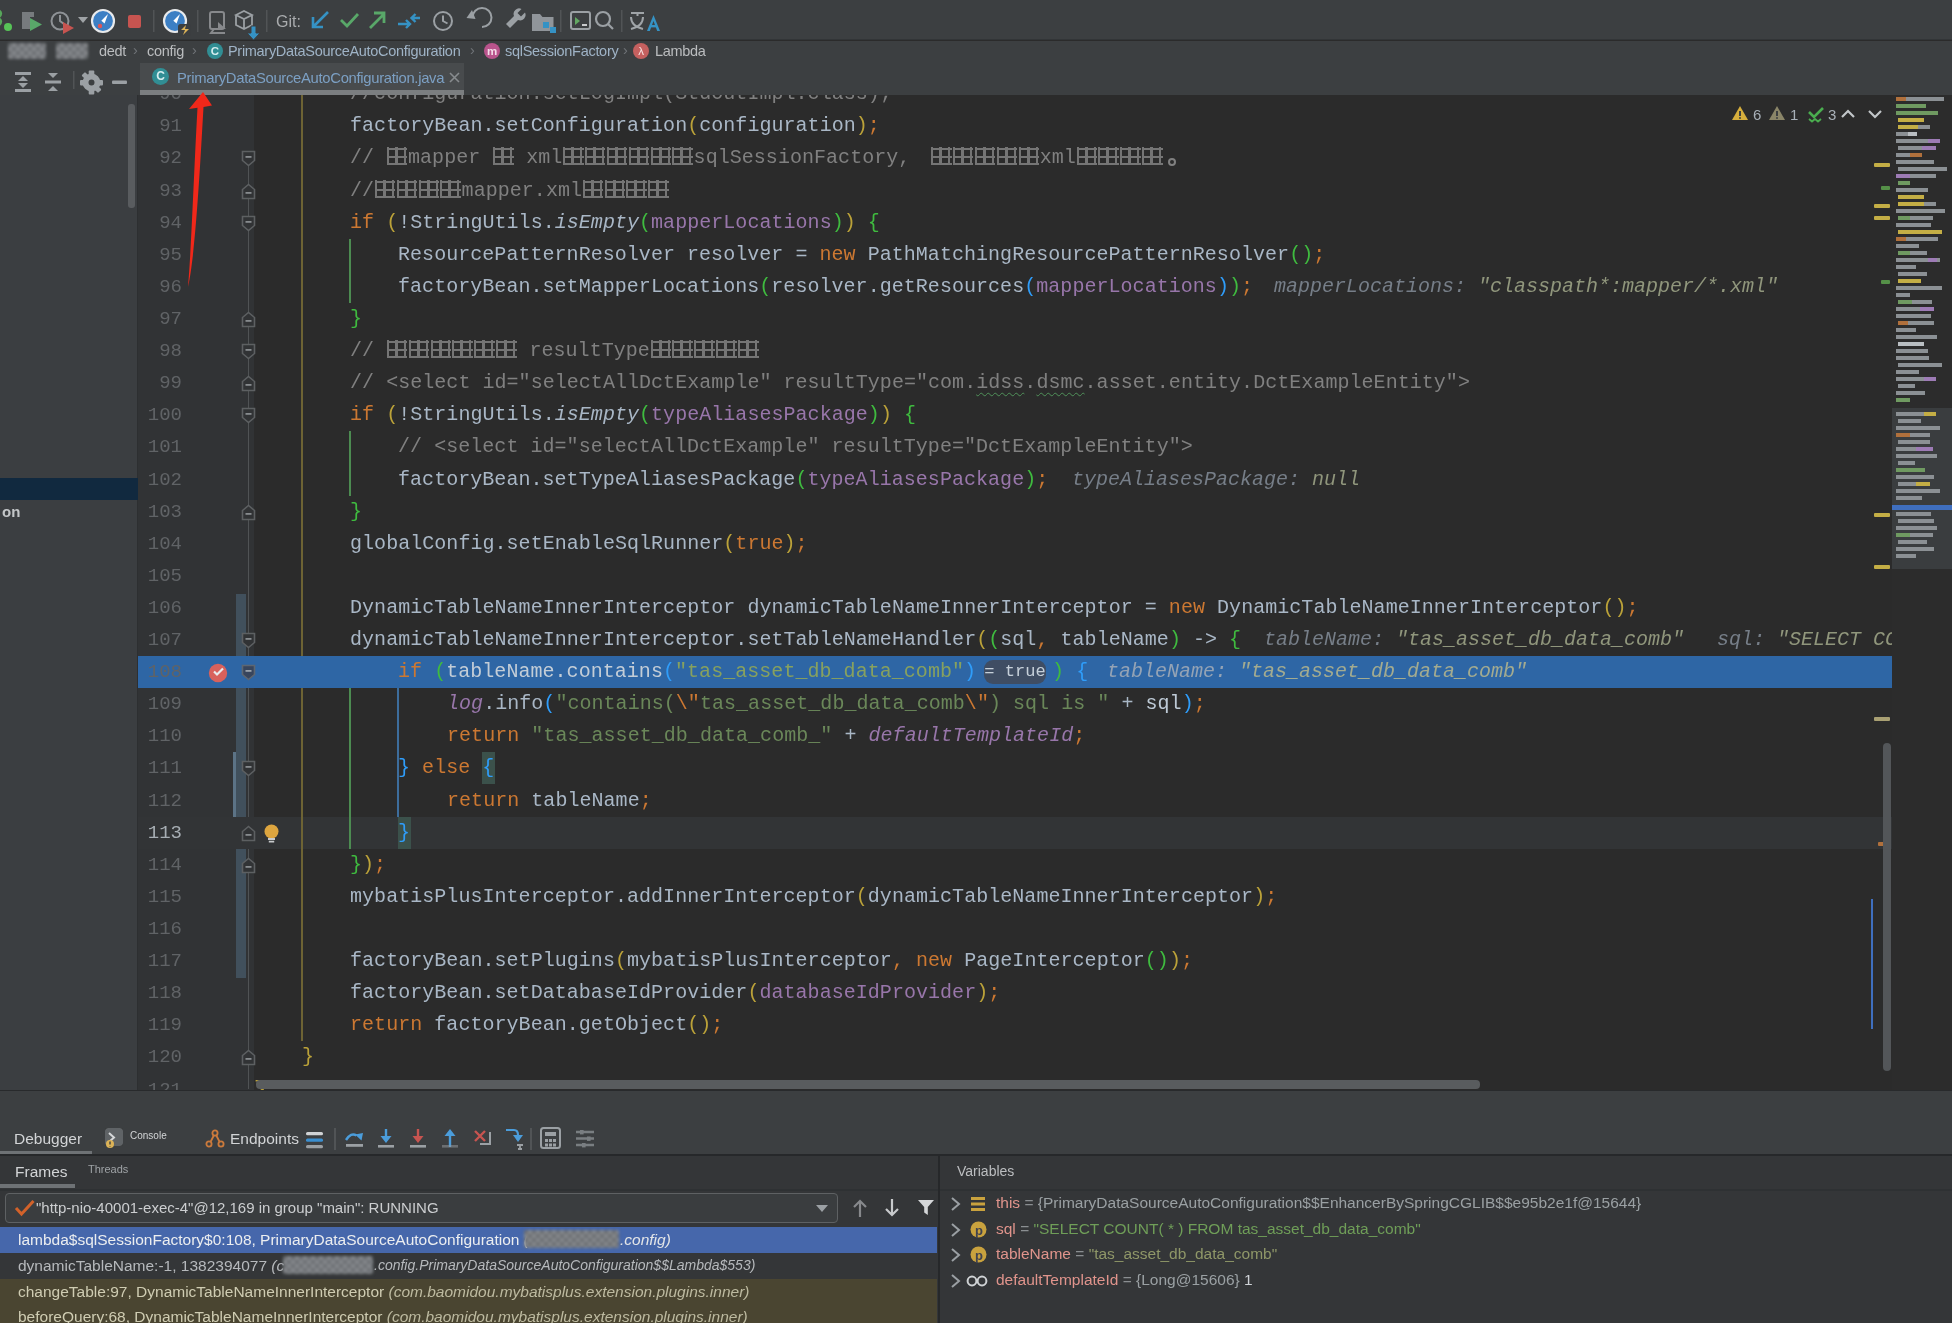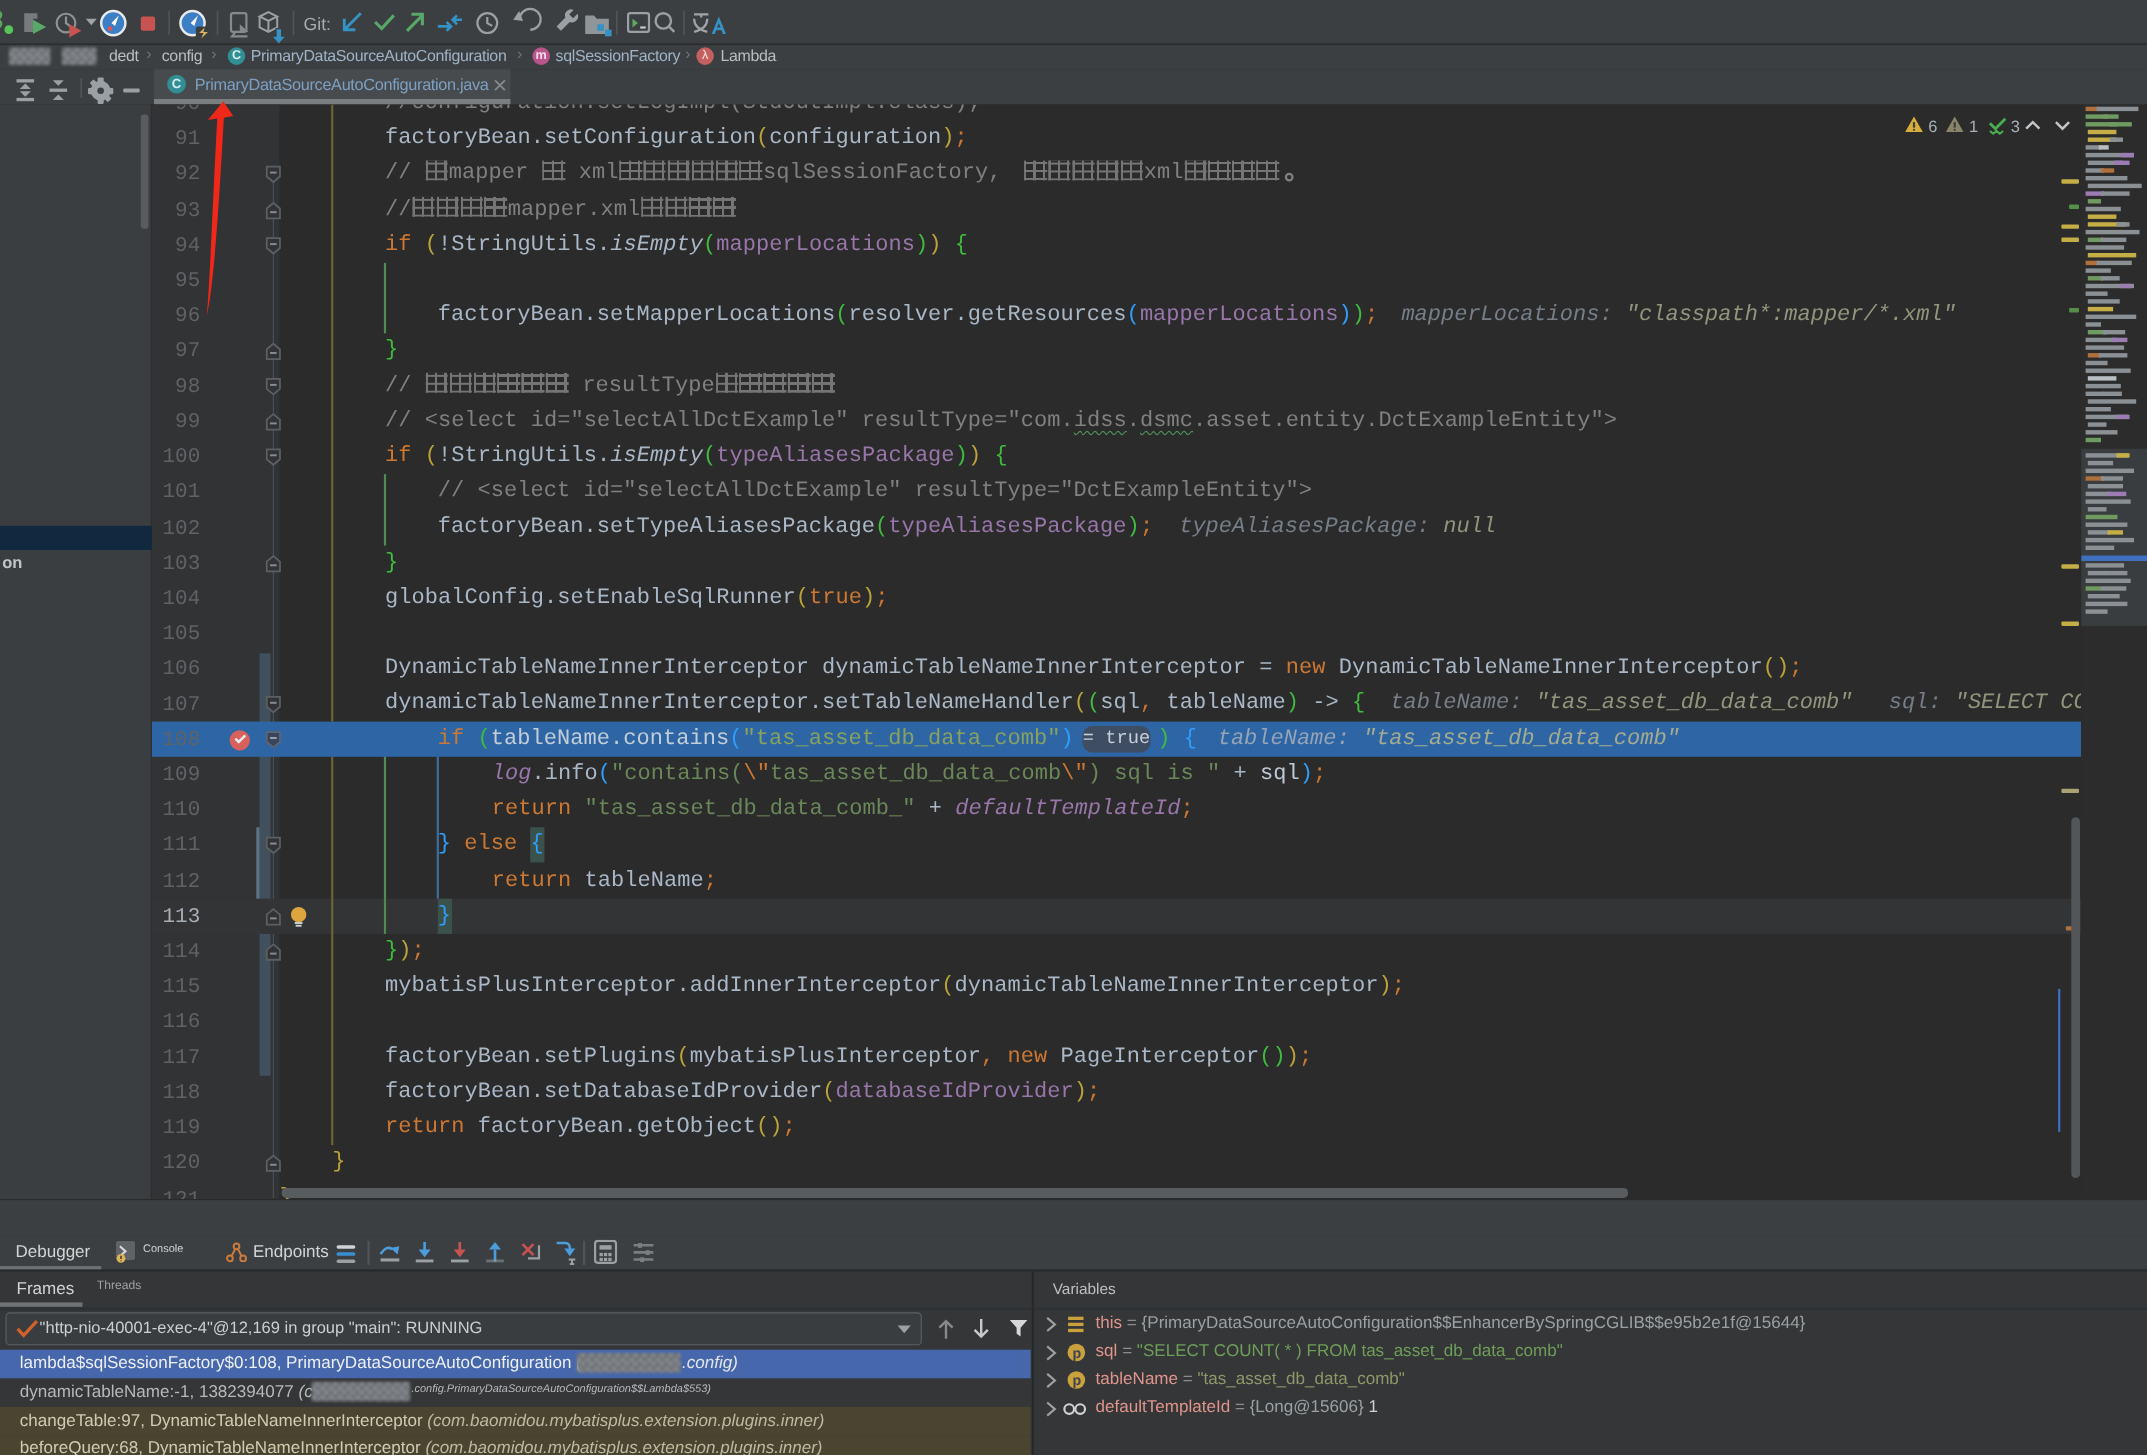--- a/index.html
+++ b/index.html
@@ -256,20 +256,21 @@
       <path d="M5 16 h7 M5.8 18.6 h5.4" stroke="#c8cacc" stroke-width="1.8"></path>
       <path d="M5.5 15 c0-3-2-3.5-2-6" stroke="#dda53f" stroke-width="0" fill="none"></path>
     </svg>
 <div class="a" style="left:344px;top:657px;width:13px;height:32px;background:#3b514b"></div>
 <div class="a" style="left:260px;top:722px;width:13px;height:32px;background:#3b514b"></div>
 <div class="ln" style="left:212px;top:-17px"><span class="cm">//configuration.setLogImpl(StdOutImpl.class);</span></div>
 <div class="ln" style="left:212px;top:15px">factoryBean.setConfiguration<span class="b1">(</span>configuration<span class="b1">)</span><span class="p">;</span></div>
 <div class="ln" style="left:212px;top:47px"><span class="cm">// <span class="cjk"></span>mapper <span class="cjk"></span> xml<span class="cjk"></span><span class="cjk"></span><span class="cjk"></span><span class="cjk"></span><span class="cjk"></span><span class="cjk"></span>sqlSessionFactory<span style="letter-spacing:8px">,</span> <span class="cjk"></span><span class="cjk"></span><span class="cjk"></span><span class="cjk"></span><span class="cjk"></span>xml<span class="cjk"></span><span class="cjk"></span><span class="cjk"></span><span class="cjk"></span><span class="cjp"></span></span></div>
 <div class="ln" style="left:212px;top:80px"><span class="cm">//<span class="cjk"></span><span class="cjk"></span><span class="cjk"></span><span class="cjk"></span>mapper.xml<span class="cjk"></span><span class="cjk"></span><span class="cjk"></span><span class="cjk"></span></span></div>
 <div class="ln" style="left:212px;top:112px"><span class="k">if </span><span class="b1">(</span>!StringUtils.<span class="it">isEmpty</span><span class="b2">(</span><span class="f">mapperLocations</span><span class="b2">)</span><span class="b1">)</span> <span class="b2">{</span></div>
+<div class="ln" style="left:260px;top:144px">ResourcePatternResolver resolver = <span class="k">new</span> PathMatchingResourcePatternResolver<span class="b2">()</span><span class="p">;</span></div>
 <div class="ln" style="left:260px;top:176px">factoryBean.setMapperLocations<span class="b2">(</span>resolver.getResources<span class="b3">(</span><span class="f">mapperLocations</span><span class="b3">)</span><span class="b2">)</span><span class="p">;</span></div>
 <div class="ln" style="left:212px;top:208px"><span class="b2">}</span></div>
 <div class="ln" style="left:212px;top:240px"><span class="cm">// <span class="cjk"></span><span class="cjk"></span><span class="cjk"></span><span class="cjk"></span><span class="cjk"></span><span class="cjk"></span> resultType<span class="cjk"></span><span class="cjk"></span><span class="cjk"></span><span class="cjk"></span><span class="cjk"></span></span></div>
 <div class="ln" style="left:212px;top:272px"><span class="cm">// &lt;select id="selectAllDctExample" resultType="com.<span style="text-decoration:underline wavy #4f9159 1px;text-underline-offset:4px">idss</span>.<span style="text-decoration:underline wavy #4f9159 1px;text-underline-offset:4px">dsmc</span>.asset.entity.DctExampleEntity"&gt;</span></div>
 <div class="ln" style="left:212px;top:304px"><span class="k">if </span><span class="b1">(</span>!StringUtils.<span class="it">isEmpty</span><span class="b2">(</span><span class="f">typeAliasesPackage</span><span class="b2">)</span><span class="b1">)</span> <span class="b2">{</span></div>
 <div class="ln" style="left:260px;top:336px"><span class="cm">// &lt;select id="selectAllDctExample" resultType="DctExampleEntity"&gt;</span></div>
 <div class="ln" style="left:260px;top:369px">factoryBean.setTypeAliasesPackage<span class="b2">(</span><span class="f">typeAliasesPackage</span><span class="b2">)</span><span class="p">;</span></div>
 <div class="ln" style="left:212px;top:401px"><span class="b2">}</span></div>
 <div class="ln" style="left:212px;top:433px">globalConfig.setEnableSqlRunner<span class="b1">(</span><span class="k">true</span><span class="b1">)</span><span class="p">;</span></div>
 <div class="ln" style="left:212px;top:497px">DynamicTableNameInnerInterceptor dynamicTableNameInnerInterceptor = <span class="k">new</span> DynamicTableNameInnerInterceptor<span class="b1">()</span><span class="p">;</span></div>
@@ -516,21 +517,21 @@
 <path d="M68 3 h16 l-6.2 7 v8 l-3.6 -2.5 v-5.5 z" fill="#d5d7d9"></path>
 </svg>
 <div class="a" style="left:0;top:1227px;width:937px;height:26px;background:#4667ab"></div>
 <div class="a" style="left:0;top:1279px;width:937px;height:26px;background:#4a4531"></div>
 <div class="a" style="left:0;top:1305px;width:937px;height:18px;background:#4a4531"></div>
 <div class="a" style="left:18px;top:1231px;font-size:15.5px;color:#eceef0">lambda$sqlSessionFactory$0:108, PrimaryDataSourceAutoConfiguration <span style="font-style:italic">(</span></div>
 <div class="blur" style="left:524px;top:1230px;width:95px;height:18px"></div>
 <div class="a" style="left:620px;top:1231px;font-size:15.5px;color:#e3e5e7;font-style:italic">.config)</div>
 <div class="a" style="left:18px;top:1257px;font-size:15.5px;color:#b6b9bc">dynamicTableName:-1, 1382394077 <span style="font-style:italic">(c</span></div>
 <div class="blur" style="left:283px;top:1256px;width:90px;height:18px"></div>
-<div class="a" style="left:374px;top:1257px;font-size:10px;color:#b6b9bc;font-style:italic">.config.PrimaryDataSourceAutoConfiguration$$Lambda$553)</div>
+<div class="a" style="left:374px;top:1257px;font-size:14px;color:#b6b9bc;font-style:italic">.config.PrimaryDataSourceAutoConfiguration$$Lambda$553)</div>
 <div class="a" style="left:18px;top:1283px;font-size:15.5px;color:#cfccb2">changeTable:97, DynamicTableNameInnerInterceptor <span style="font-style:italic;color:#bdbaa0">(com.baomidou.mybatisplus.extension.plugins.inner)</span></div>
 <div class="a" style="left:18px;top:1308px;font-size:15.5px;color:#cfccb2">beforeQuery:68, DynamicTableNameInnerInterceptor <span style="font-style:italic;color:#bdbaa0">(com.baomidou.mybatisplus.extension.plugins.inner)</span></div>
 <svg class="a" style="left:948px;top:1196px" width="14" height="16">
     <path d="M4 2 l7 6 -7 6" stroke="#9ba0a4" stroke-width="2" fill="none"></path>
   </svg>
 <svg class="a" style="left:970px;top:1196px" width="18" height="16">
     <g fill="#c9a23e">
       <rect x="1" y="1" width="14" height="3"></rect>
       <rect x="1" y="6.5" width="14" height="3"></rect>
       <rect x="1" y="12" width="14" height="3"></rect>

